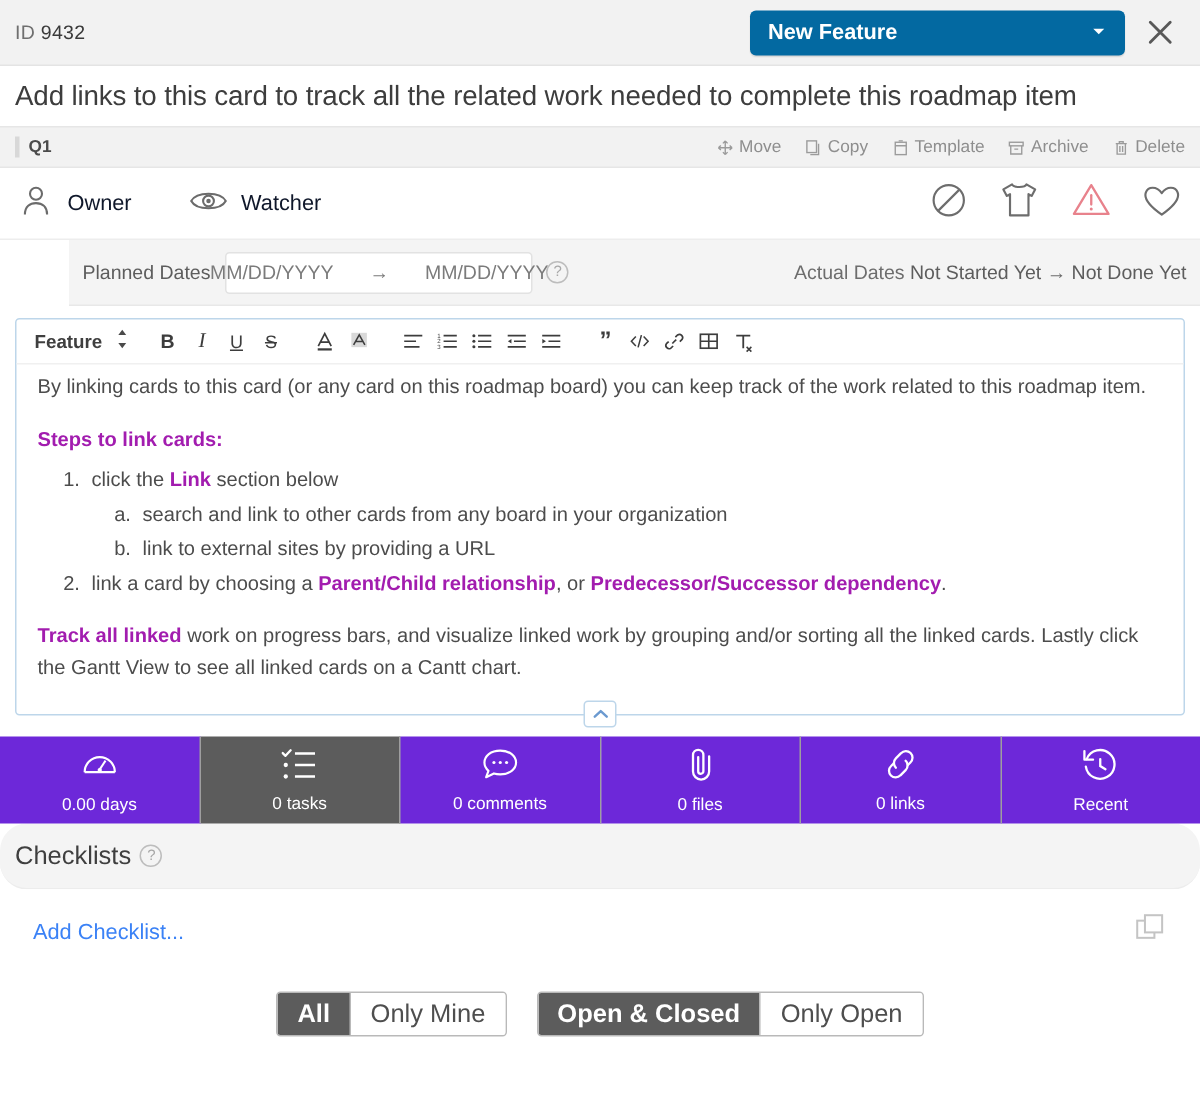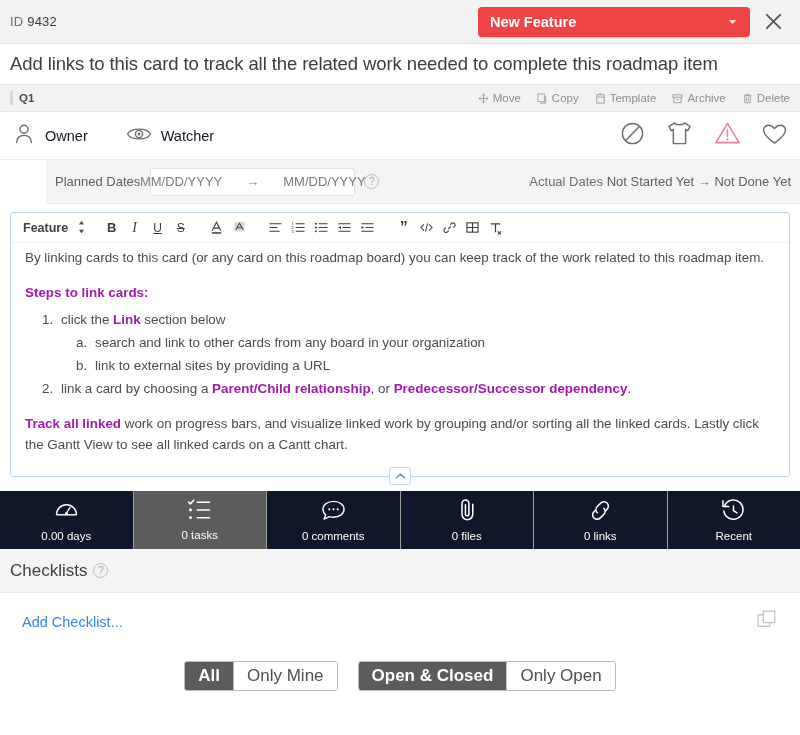--- a/index.html
+++ b/index.html
@@ -15,21 +15,21 @@
   
   .hdr {
     height: 44px; background: #f2f2f2;
     display: flex; align-items: center; padding: 0 10px;
     border-bottom: 1px solid #e4e4e4;
   }
   .id-label { font-size: 13px; color: #6f6f6f; letter-spacing: .2px; }
   .id-label b { color: #3a3a3a; font-weight: normal; text-align: center; }
   .hdr-spacer { flex: 1; }
   .type-badge {
-    width: 272px; height: 30px; background: #ef4444; border-radius: 4px;
+    width: 250px; height: 30px; background: #0369a1; border-radius: 4px;
     color: #fff; font-size: 14.5px; font-weight: bold;
     display: flex; align-items: center; padding: 0 12px;
     box-shadow: 0 1px 1px rgba(0,0,0,.12);
   }
   .type-badge .caret { margin-left: auto; }
   .close-x {
     width: 34px; height: 34px; margin-left: 6px;
     display: flex; align-items: center; justify-content: center;
     color: #585858;
   }
@@ -121,32 +121,32 @@
   .collapse-btn {
     position: absolute; left: 50%; transform: translateX(-50%);
     bottom: -9px; width: 22px; height: 18px;
     background: #fff; border: 1px solid #bdd6ea; border-radius: 3px;
     display: flex; align-items: center; justify-content: center; color: #6b9ad0;
   }
 
   
   .tabs { display: flex; height: 58px; margin-top: 14px; }
   .tab {
-    flex: 1; background: #0f172a; color: #fff;
+    flex: 1; background: #6d28d9; color: #fff;
     display: flex; flex-direction: column; align-items: center; justify-content: center;
     gap: 4px; border-right: 1px solid #9e9e9e;
   }
   .tab:last-child { border-right: none; }
   .tab.active { background: #5c5c5c; }
   .tab .lbl { font-size: 11.5px; }
 
   
   .cl-head {
     height: 44px; background: #f4f4f4; border-bottom: 1px solid #ececec;
-    display: flex; align-items: center; padding: 0 10px; gap: 6px;
+    display: flex; align-items: center; padding: 0 10px; gap: 6px; border-radius: 18px;
   }
   .cl-head h2 { font-size: 17px; font-weight: normal; color: #3f3f3f; }
   .add-row {
     height: 58px; display: flex; align-items: center; padding: 0 22px; background: #fff;
   }
   .add-row .txt { font-size: 14.5px; color: #3b82f6; }
   .add-row .sp { flex: 1; }
 
   
   .filters {

